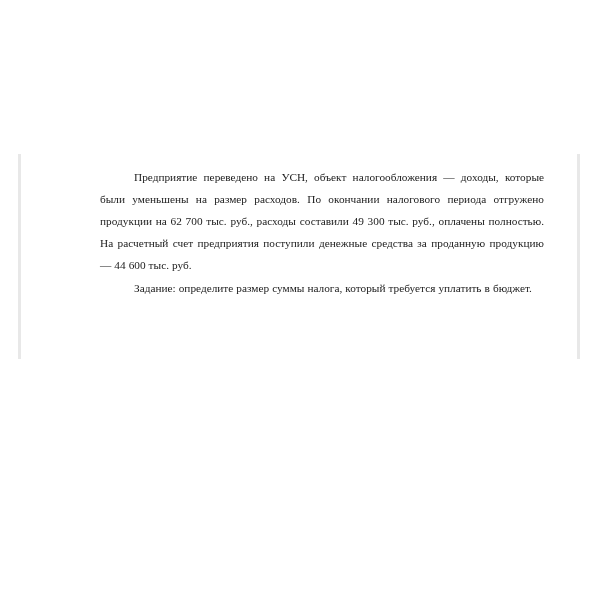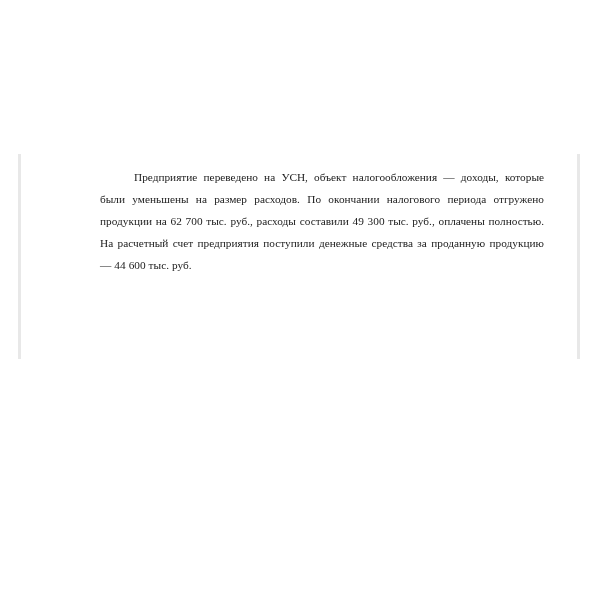--- a/index.html
+++ b/index.html
@@ -57,15 +57,16 @@
 </head>
 <body>
 
 <div class="page">
 
   <div class="rule rule-left"></div>
   <div class="rule rule-right"></div>
 
   <div class="doc-body">
     <p class="para first">Предприятие переведено на УСН, объект налогообложения — доходы, которые были уменьшены на размер расходов. По окончании налогового периода отгружено продукции на 62 700 тыс. руб., расходы составили 49 300 тыс. руб., оплачены полностью. На расчетный счет предприятия поступили денежные средства за проданную продукцию — 44 600 тыс. руб.</p>
+    <p class="para second">Задание: определите размер суммы налога, который требуется уплатить в бюджет.</p>
   </div>
 
 </div>
 
 </body></html>

